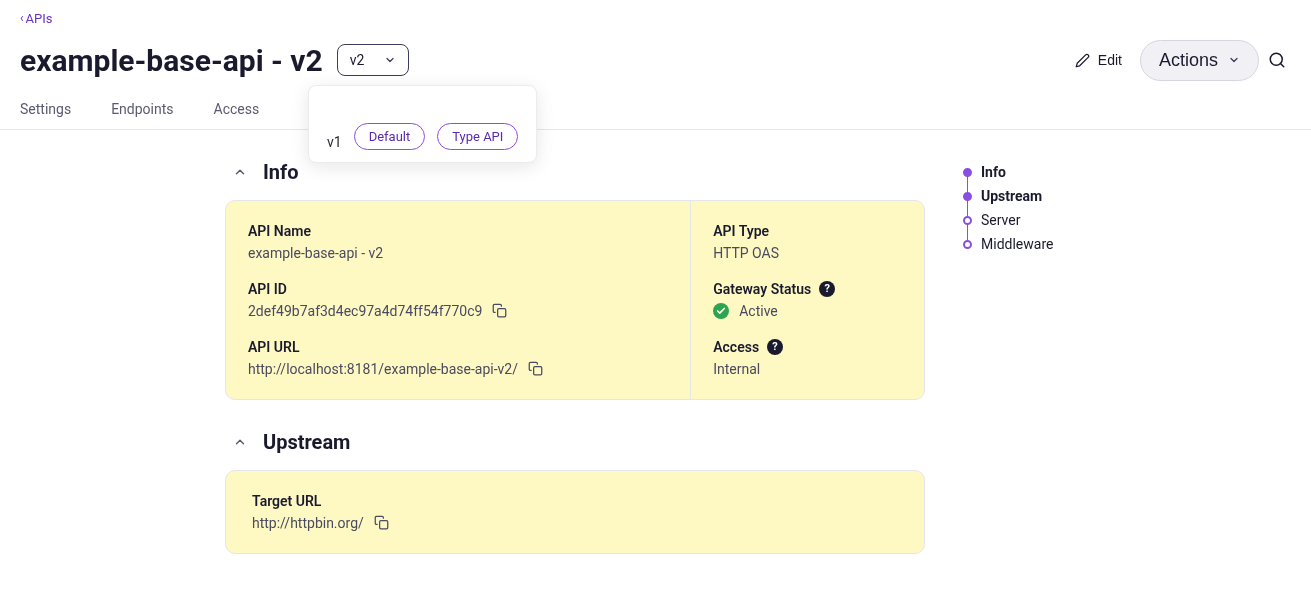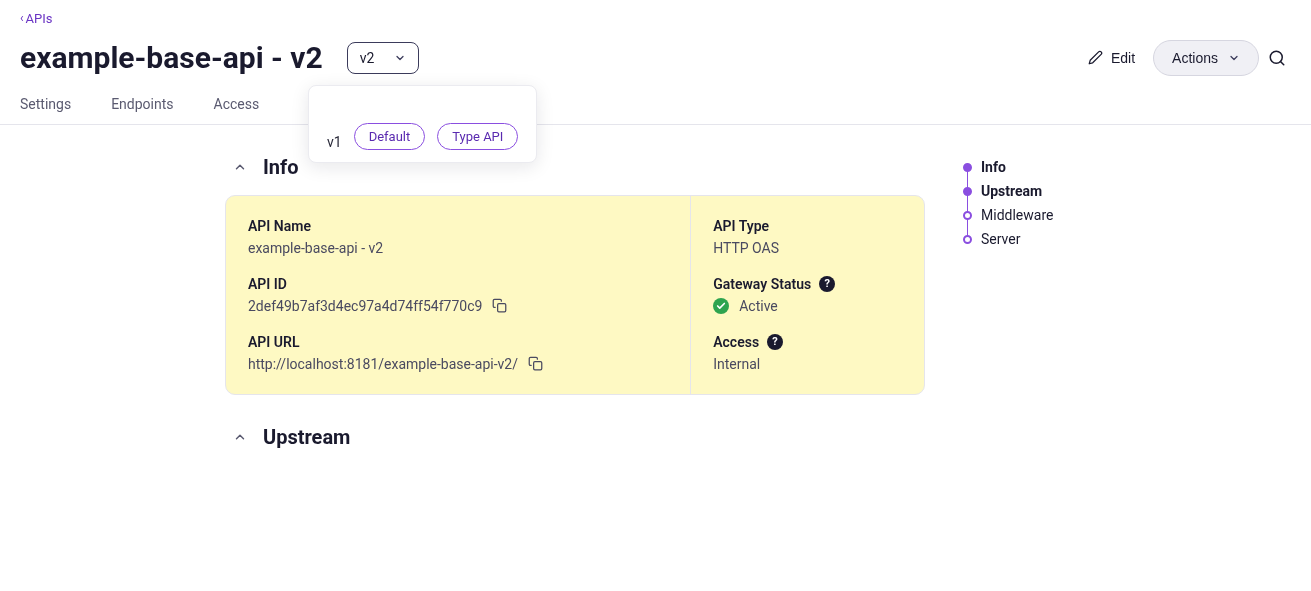--- a/index.html
+++ b/index.html
@@ -31,21 +31,21 @@
       display: flex;
       align-items: center;
       padding: 10px 20px 12px 20px;
     }
     .page-title {
       font-size: 30px;
       font-weight: 700;
       color: #1a1a2e;
     }
     .version-dropdown {
-      margin-left: 24px;
+      margin-left: 14px;
       display: inline-flex;
       align-items: center;
       gap: 20px;
       border: 1px solid #3b3b5b;
       border-radius: 8px;
       padding: 7px 12px;
       font-size: 14px;
       cursor: pointer;
     }
     .header-spacer { flex: 1; }
@@ -63,21 +63,21 @@
       color: #1a1a2e;
     }
     .actions-btn {
       display: inline-flex;
       align-items: center;
       gap: 10px;
       padding: 9px 18px;
       border: 1px solid #d6d6e0;
       background: #f0f0f5;
       border-radius: 999px;
-      font-size: 14px;
+      font-size: 18px;
       cursor: pointer;
       color: #1a1a2e;
     }
     .icon-btn {
       width: 28px; height: 28px;
       display: inline-flex;
       align-items: center;
       justify-content: center;
       background: transparent;
       border: none;
@@ -380,39 +380,53 @@
 
       <div class="section-header">
         <span class="chevron-toggle">
           <svg width="14" height="14" viewBox="0 0 24 24" fill="none" stroke="#5a5a70" stroke-width="2.5" stroke-linecap="round" stroke-linejoin="round">
               <polyline points="18 15 12 9 6 15"></polyline>
             </svg>
         </span>
         <h2 class="section-title">Upstream</h2>
       </div>
 
+      <div class="card upstream-card">
+        <div class="field">
+          <div class="field-label">Target URL</div>
+          <div class="field-value">
+            <span>http://httpbin.org/</span>
+            <span class="copy-icon">
+              <svg width="15" height="15" viewBox="0 0 24 24" fill="none" stroke="#4a4a60" stroke-width="2" stroke-linecap="round" stroke-linejoin="round">
+                  <rect x="9" y="9" width="13" height="13" rx="2"></rect>
+                  <path d="M5 15H4a2 2 0 0 1-2-2V4a2 2 0 0 1 2-2h9a2 2 0 0 1 2 2v1"></path>
+                </svg>
+            </span>
+          </div>
+        </div>
+      </div>
 
     </div>
 
     <div class="side-nav-col">
       <div class="timeline">
         <div class="timeline-line"></div>
         <div class="timeline-item active">
           <span class="timeline-dot"></span>
           <span>Info</span>
         </div>
         <div class="timeline-item active">
           <span class="timeline-dot"></span>
           <span>Upstream</span>
         </div>
         <div class="timeline-item">
           <span class="timeline-dot"></span>
-          <span>Middleware</span>
+          <span>Server</span>
         </div>
         <div class="timeline-item">
           <span class="timeline-dot"></span>
-          <span>Server</span>
+          <span>Middleware</span>
         </div>
       </div>
     </div>
   </div>
 
 </div>
 
 </body></html>

